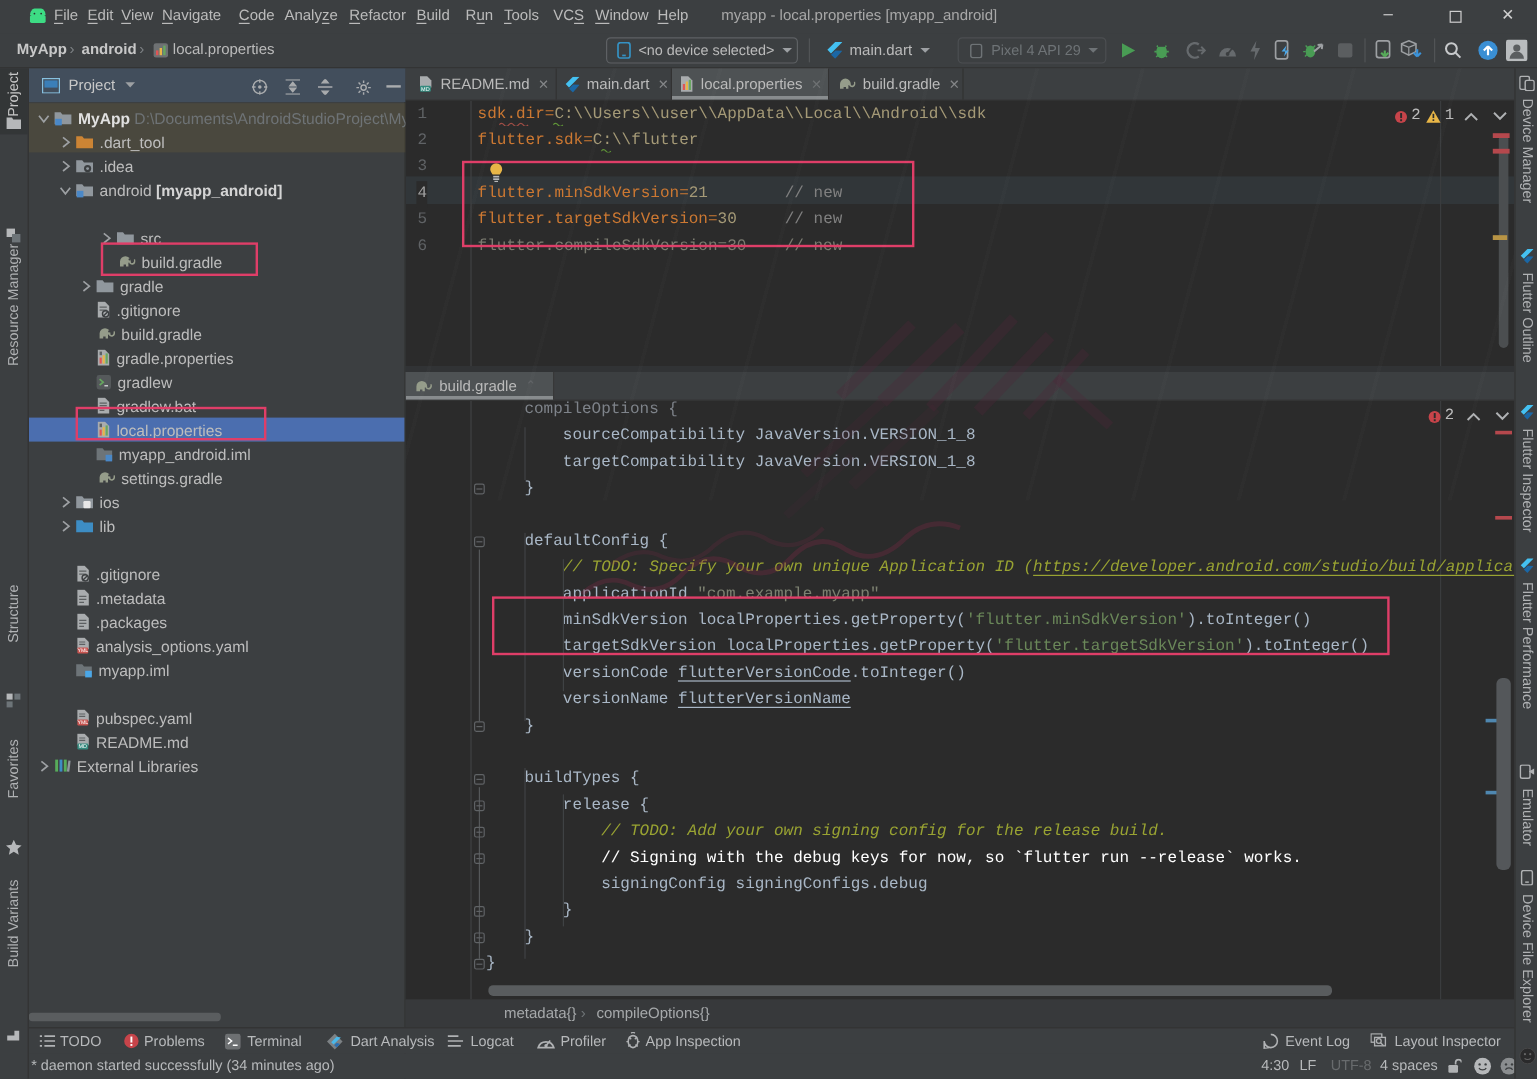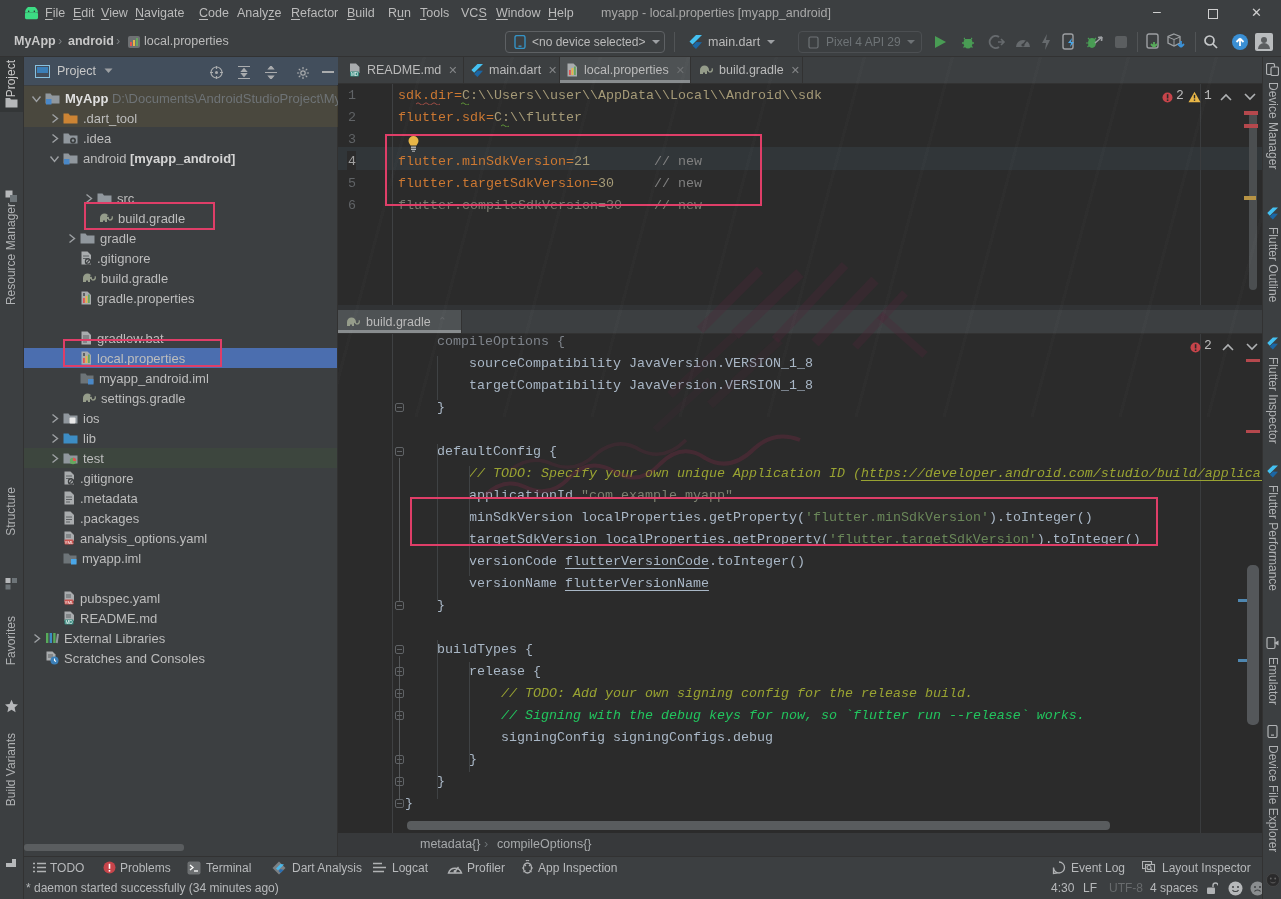--- a/index.html
+++ b/index.html
@@ -29,21 +29,21 @@
 .tabbar{position:absolute;background:#3c3f41;border-bottom:1px solid #323232}
 .tab{position:absolute;top:0;display:flex;align-items:center;color:#bbb;font-size:12.5px;border-right:1px solid #323232;padding:0 6px;height:100%;white-space:nowrap}
 .tab svg{flex:0 0 auto}
 .tab .x{color:#848688;margin-left:7px;font-size:11px}
 .sel{background:#4e5254;box-shadow:inset 0 -3px 0 #888c8e}
 .redbox{position:absolute;border:2px solid #df3e68;z-index:40}
 .gut{position:absolute;color:#606366;text-align:right}
 .fold{position:absolute;width:9px;height:9px;border:1px solid #606366;border-radius:2px;z-index:5}
 .fold:after{content:"";position:absolute;left:1px;right:1px;top:3px;border-top:1px solid #606366}
 .ig{position:absolute;width:1px;background:#3f4244;z-index:1}
-.o{color:#cc7832}.gr{color:#808080}.st{color:#6a8759}.td{color:#99a332;font-style:italic}.cm{color:#22c55e;font-style:italic}.un{text-decoration:underline;text-underline-offset:3px}
+.o{color:#cc7832}.gr{color:#808080}.st{color:#6a8759}.td{color:#99a332;font-style:italic}.cm{color:#ffffff;}.un{text-decoration:underline;text-underline-offset:3px}
 
 .wm{position:absolute;pointer-events:none;z-index:60}
 </style></head>
 <body>
 
 <div class="a" id="title">
 <svg class="a" style="left:21px;top:7px" width="21" height="14" viewBox="0 0 22 15">
       <path d="M4 6 a7 7 0 0 1 14 0 z" fill="#3ddc84"></path>
       <rect x="4" y="6" width="14" height="7" rx="1.5" fill="#3ddc84"></rect>
       <line x1="5.5" y1="2.5" x2="7.5" y2="4.5" stroke="#3ddc84" stroke-width="1.2"></line>
@@ -316,20 +316,29 @@
       <span style="width:14px;flex:0 0 auto"></span>
       <svg class="ic" width="12" height="14" viewBox="0 0 12 14">
         <path d="M1.5 0.5 h6 l3.5 3.5 v9.5 h-9.5z" fill="#a9acae"></path>
         <rect x="3" y="7" width="1.8" height="5" fill="#e05555"></rect>
         <rect x="5.5" y="5" width="1.8" height="7" fill="#e8b647"></rect>
         <rect x="8" y="3.5" width="1.8" height="8.5" fill="#67a760"></rect>
         <rect x="3" y="2" width="2" height="3" fill="#5d6062"></rect>
       </svg>
       <span>gradle.properties</span>
     </div>
+<div class="trow" style="top:251px;padding-left:42px">
+      <span style="width:14px;flex:0 0 auto"></span>
+      <svg class="ic" width="13" height="13" viewBox="0 0 13 13">
+        <rect x="0.5" y="0.5" width="12" height="12" rx="2" fill="#55595b"></rect>
+        <path d="M3 4 l3 2.5 -3 2.5" stroke="#67a760" stroke-width="1.4" fill="none"></path>
+        <line x1="7" y1="9.5" x2="10" y2="9.5" stroke="#c8cacc" stroke-width="1.3"></line>
+      </svg>
+      <span>gradlew</span>
+    </div>
 <div class="trow" style="top:271px;padding-left:42px">
       <span style="width:14px;flex:0 0 auto"></span>
       <svg class="ic" width="12" height="14" viewBox="0 0 12 14">
         <path d="M1.5 0.5 h6 l3.5 3.5 v9.5 h-9.5z" fill="#a9acae"></path>
         <path d="M3 5 h6 M3 7 h6 M3 9 h6 M3 11 h4" stroke="#5d6062" stroke-width="1"></path>
       </svg>
       <span>gradlew.bat</span>
     </div>
 <div class="trow" style="top:291px;background:#4b6eaf;padding-left:42px">
       <span style="width:14px;flex:0 0 auto"></span>
@@ -370,31 +379,20 @@
     </div>
 <div class="trow" style="top:371px;padding-left:25px">
       <svg class="chev" width="11" height="11" viewBox="0 0 11 11">
         <path d="M3.5 1.5 l5 4 -5 4" stroke="#9da0a3" stroke-width="1.4" fill="none"></path>
       </svg>
       <svg class="ic" width="15" height="13" viewBox="0 0 15 13">
         <path d="M0.5 1.5 h5 l1.5 2 h7.5 v8 h-14z" fill="#3d8dc4"></path>
       </svg>
       <span>lib</span>
     </div>
-<div class="trow" style="top:391px;background:#3d463e;padding-left:25px">
-      <svg class="chev" width="11" height="11" viewBox="0 0 11 11">
-        <path d="M3.5 1.5 l5 4 -5 4" stroke="#9da0a3" stroke-width="1.4" fill="none"></path>
-      </svg>
-      <svg class="ic" width="15" height="13" viewBox="0 0 15 13">
-        <path d="M0.5 1.5 h5 l1.5 2 h7.5 v8 h-14z" fill="#90979d"></path>
-        <circle cx="10" cy="9" r="3.2" fill="#67a760"></circle>
-        <path d="M10 5.8 a3.2 3.2 0 0 1 3.2 3.2 h-3.2z" fill="#e05555"></path>
-      </svg>
-      <span>test</span>
-    </div>
 <div class="trow" style="top:411px;padding-left:25px">
       <span style="width:14px;flex:0 0 auto"></span>
       <svg class="ic" width="12" height="14" viewBox="0 0 12 14">
         <path d="M1.5 0.5 h6 l3.5 3.5 v9.5 h-9.5z" fill="#a9acae"></path>
         <path d="M3 5 h6 M3 7.5 h6" stroke="#5d6062" stroke-width="1"></path>
         <circle cx="8" cy="10.5" r="2.6" fill="none" stroke="#3c3f41" stroke-width="1.2"></circle>
         <line x1="6.2" y1="12.3" x2="9.8" y2="8.7" stroke="#3c3f41" stroke-width="1.2"></line>
       </svg>
       <span>.gitignore</span>
     </div>
@@ -456,30 +454,20 @@
       <svg class="chev" width="11" height="11" viewBox="0 0 11 11">
         <path d="M3.5 1.5 l5 4 -5 4" stroke="#9da0a3" stroke-width="1.4" fill="none"></path>
       </svg>
       <svg class="ic" width="14" height="14" viewBox="0 0 14 14">
         <rect x="1" y="2" width="2.4" height="10" fill="#57ab5a"></rect>
         <rect x="4.6" y="2" width="2.4" height="10" fill="#3d8dc4"></rect>
         <rect x="8.2" y="2" width="2.4" height="10" fill="#57ab5a"></rect>
         <rect x="11.4" y="2.8" width="2" height="9.2" transform="rotate(8 12 7)" fill="#90979d"></rect>
       </svg>
       <span>External Libraries</span>
-    </div>
-<div class="trow" style="top:591px;padding-left:7px">
-      <span style="width:14px;flex:0 0 auto"></span>
-      <svg class="ic" width="14" height="14" viewBox="0 0 14 14">
-        <path d="M1.5 0.5 h6 l3 3 v6 h-9z" fill="#a9acae"></path>
-        <path d="M3 4 h5 M3 6 h5" stroke="#5d6062" stroke-width="1"></path>
-        <circle cx="9.5" cy="9.5" r="4" fill="#3b7fb8"></circle>
-        <path d="M9.5 7.5 v2 l1.5 1" stroke="#fff" stroke-width="1.1" fill="none"></path>
-      </svg>
-      <span>Scratches and Consoles</span>
     </div>
 <div class="a" style="left:0;top:787px;width:160px;height:7px;background:#5a5d5f;border-radius:3px"></div>
 </div>
 
 <div class="tabbar" style="left:338px;top:57px;width:924px;height:27px">
 <div class="tab" style="left:4px;width:122px"><svg width="13" height="14" viewBox="0 0 12 14" style="margin-right:6px">
         <path d="M1.5 0.5 h6 l3.5 3.5 v6 h-9.5z" fill="#a9acae"></path>
         <rect x="1.5" y="8.5" width="9" height="5" rx="1" fill="#348a7e"></rect>
         <text x="6" y="12.8" font-size="4.6" fill="#fff" text-anchor="middle" font-family="Liberation Sans">MD</text>
       </svg>README.md<span class="x">✕</span></div>

